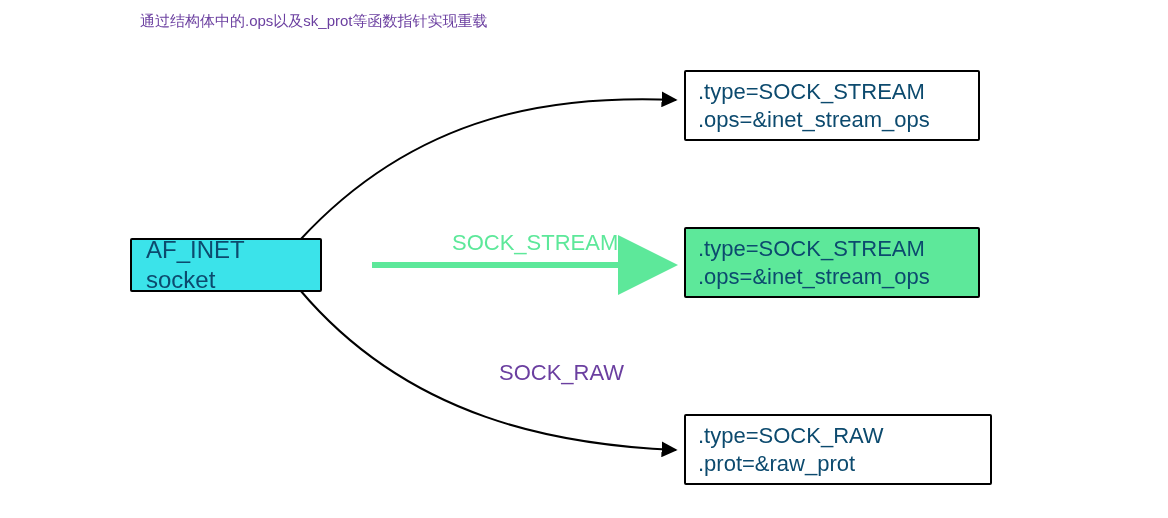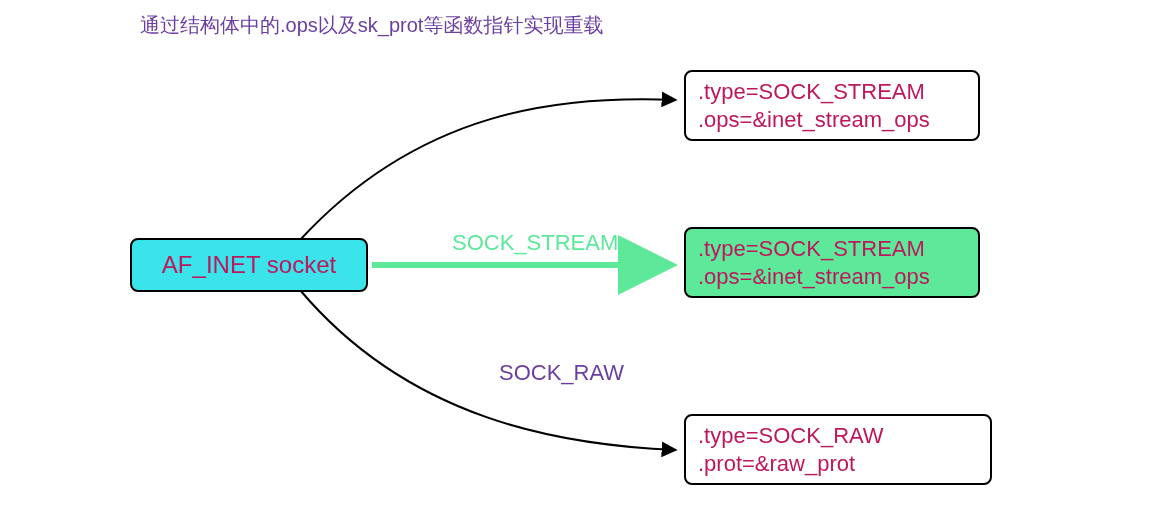--- a/index.html
+++ b/index.html
@@ -9,47 +9,47 @@
     height: 518px;
     background: #ffffff;
     font-family: "Helvetica Neue", Helvetica, Arial, "PingFang SC", "Hiragino Sans GB", "Microsoft YaHei", sans-serif;
     position: relative;
     overflow: hidden;
   }
   .title {
     position: absolute;
     left: 140px;
     top: 12px;
-    font-size: 20px;
+    font-size: 15px;
     color: #6b3fa0; 
     white-space: nowrap;
   }
   svg.arrows {
     position: absolute;
     left: 0; top: 0;
     width: 1168px;
     height: 518px;
     pointer-events: none;
   }
   .node {
     position: absolute;
     border: 2px solid #000;
-    border-radius: 8px;
+    border-radius: 2px;
     box-sizing: border-box;
     background: #fff;
     padding: 6px 12px;
     font-size: 22px;
     line-height: 1.25;
-    color: #be185d;
+    color: #0c4a6e;
   }
   .node .line { white-space: nowrap; }
   .source {
     left: 130px;
     top: 238px;
-    width: 238px;
+    width: 192px;
     height: 54px;
     background: #3be3ea; 
     border-color: #000;
     font-size: 24px;
     display: flex;
     align-items: center;
     justify-content: center;
     padding: 0 14px;
   }
   .target-top {

